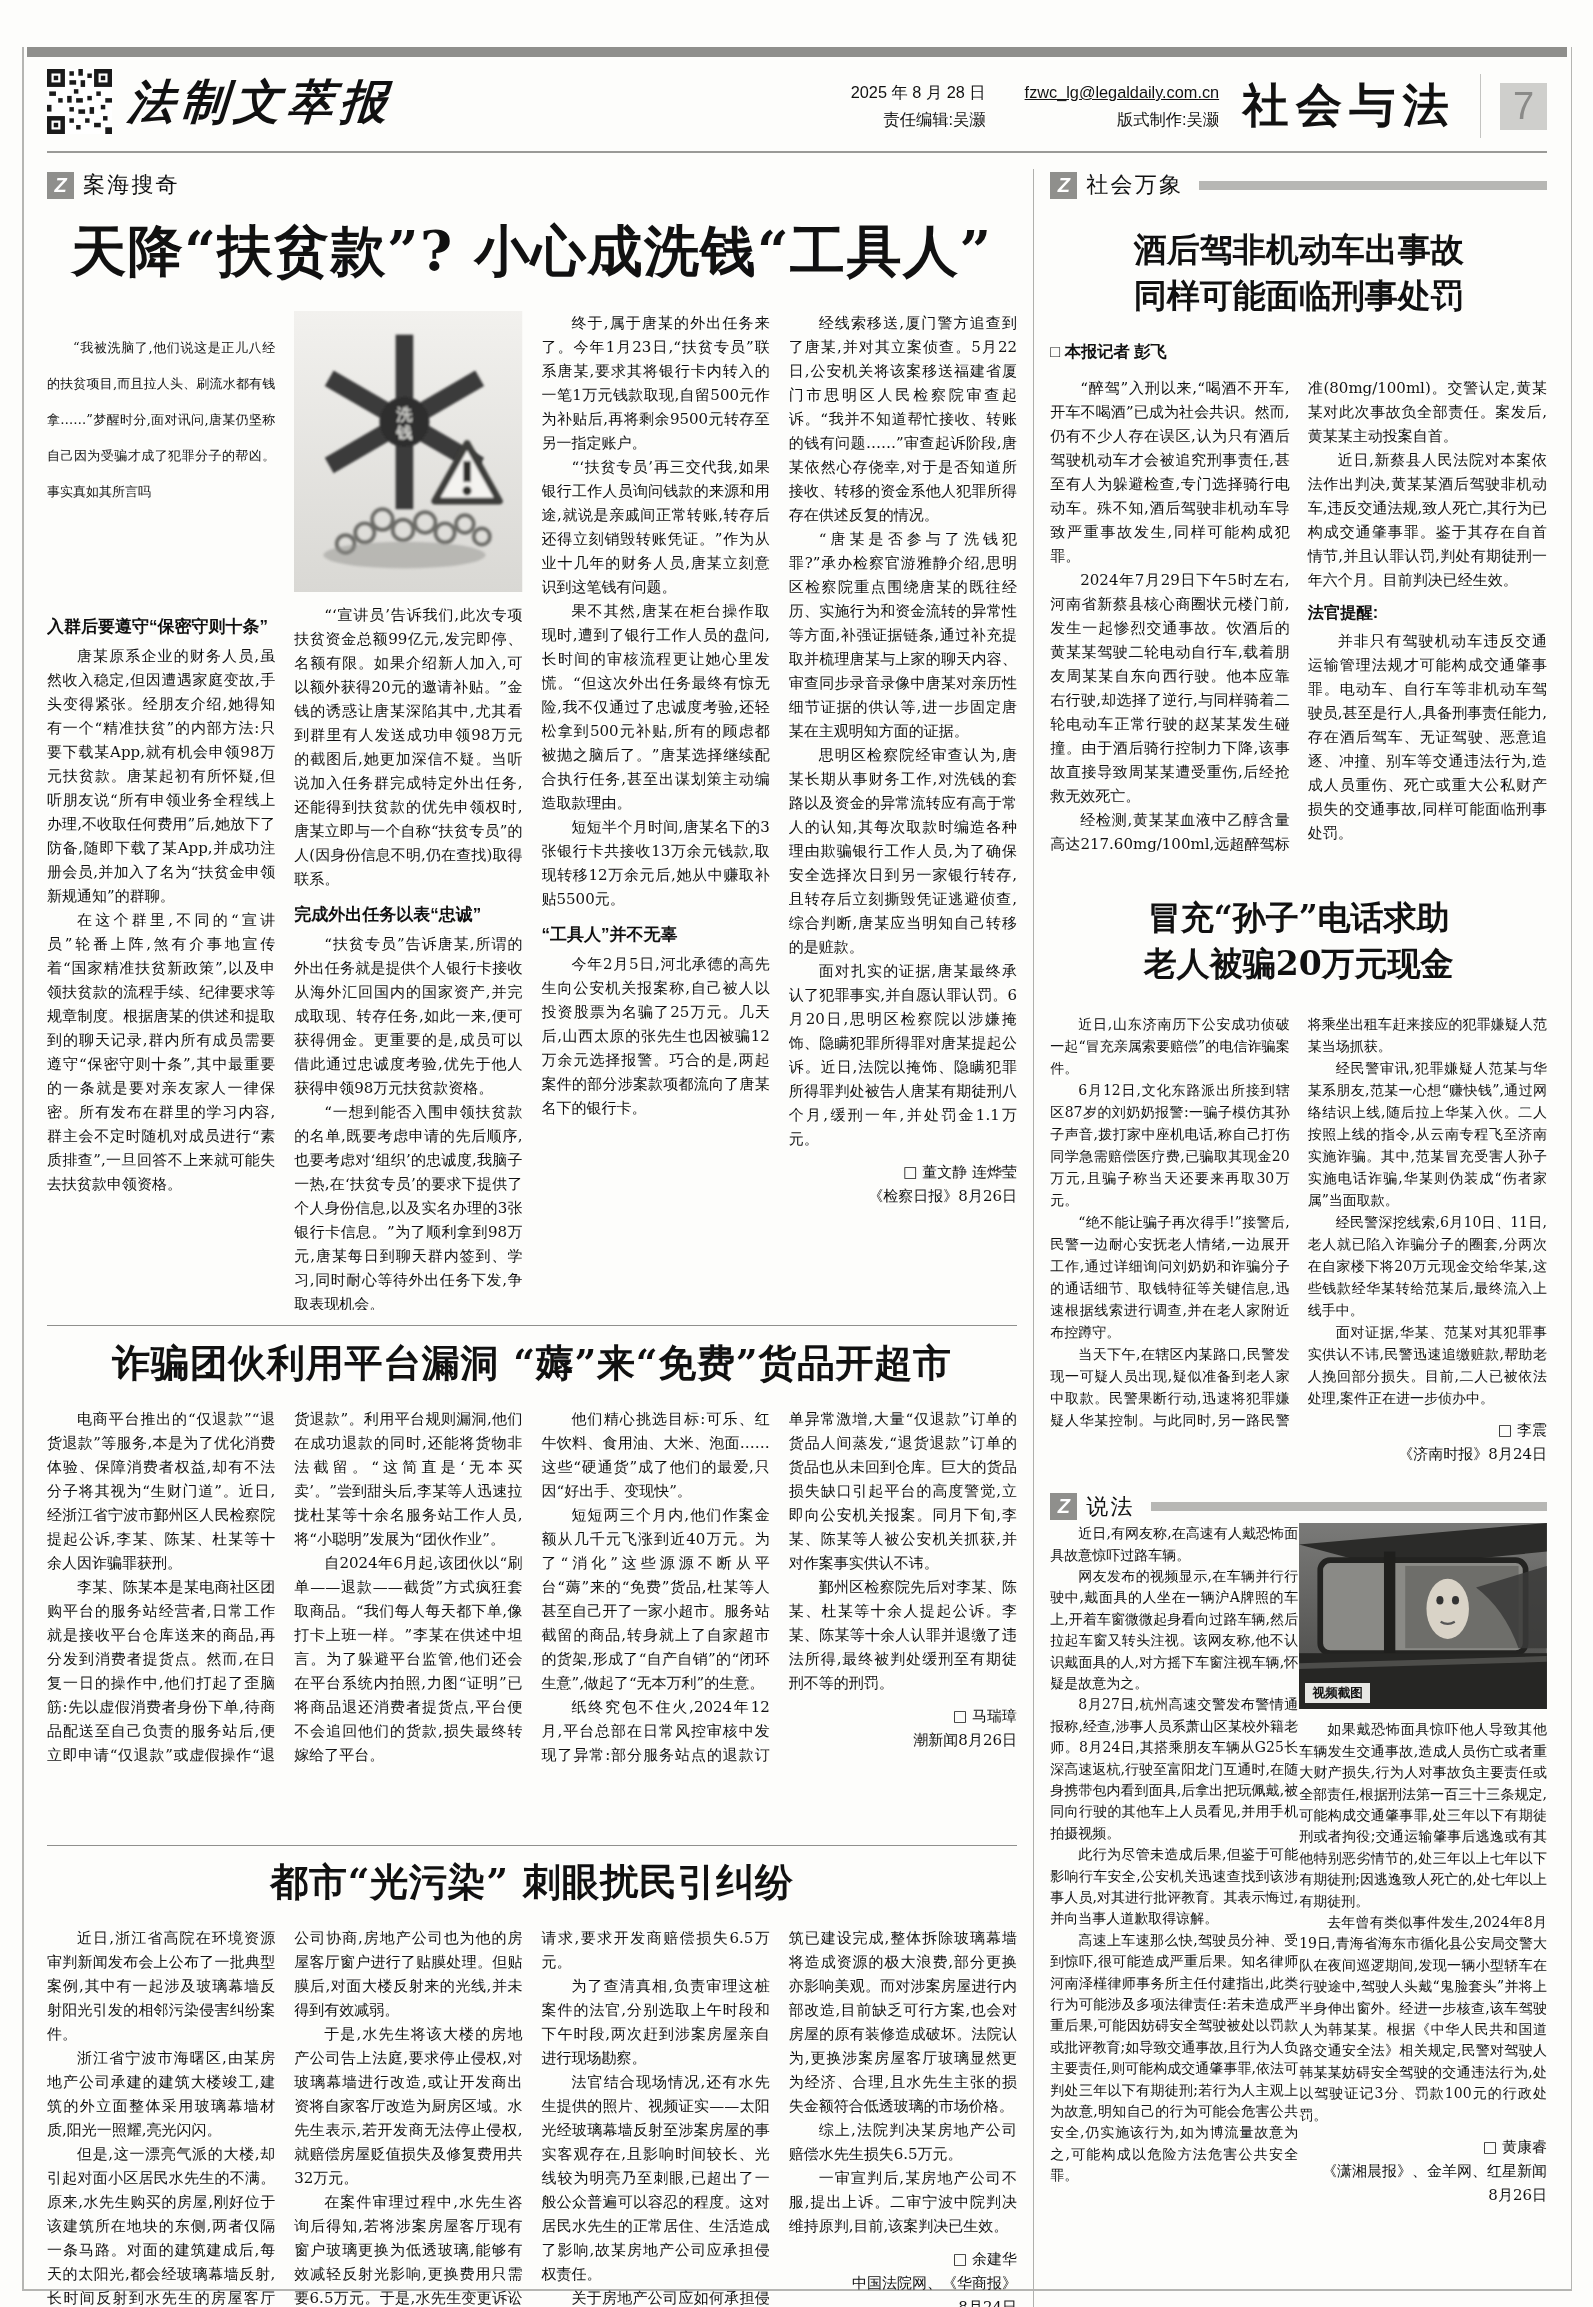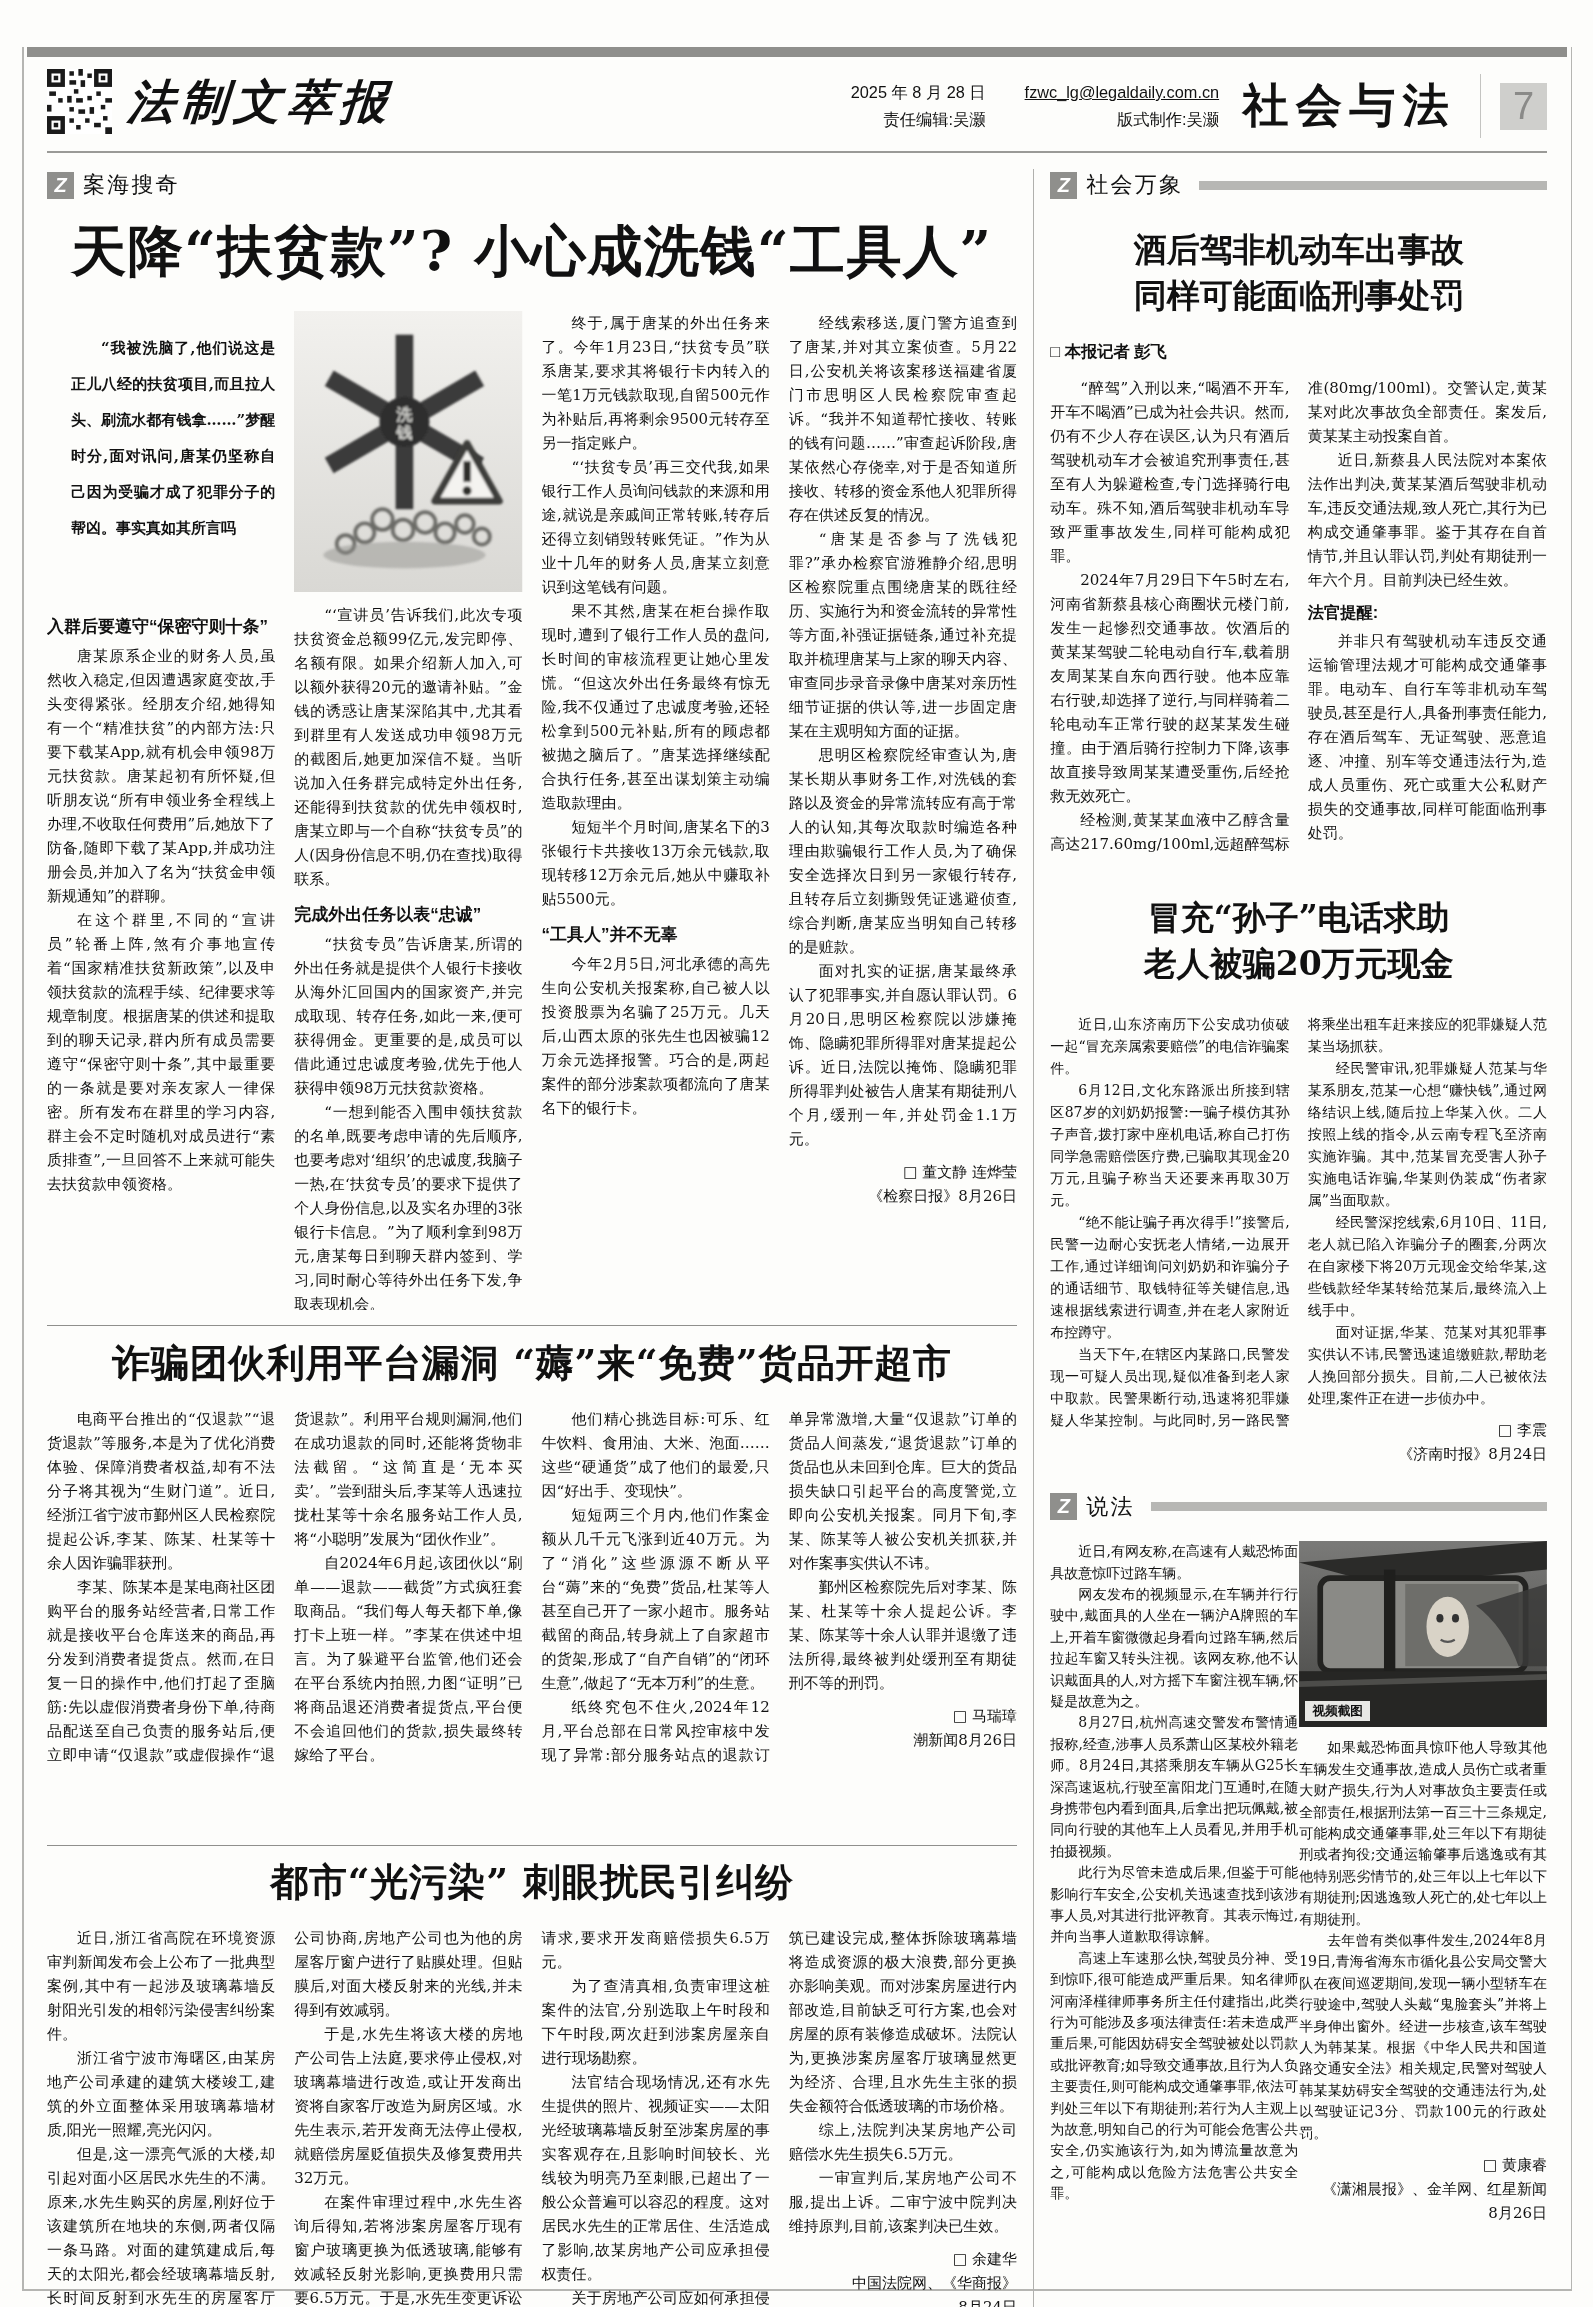--- a/index.html
+++ b/index.html
@@ -35,41 +35,41 @@
   .tag-label { font-family:"Liberation Sans",sans-serif; font-size:22px; letter-spacing:2.2px; font-weight:500; white-space:nowrap; }
   .tag-bar { flex:1; height:9.6px; background:#b7b7b4; margin-left:7.4px; }
   p.body { font-size:15px; line-height:24px; text-align:justify; text-indent:2em; }
   .subhead { font-family:"Liberation Sans",sans-serif; font-weight:bold; font-size:17px; margin:12px 0 6px; }
   .byline { text-align:right; font-size:15px; line-height:24px; margin-top:9px; }
   .rule { height:0.7px; background:#8f8f8c; margin:15px 0 12px; }
 
   
   h1.main-head { font-size:55px; font-weight:bold; text-align:center; letter-spacing:1.5px; margin:13.3px 0 22px; white-space:nowrap; }
   .main-grid { display:grid; grid-template-columns:repeat(4,1fr); grid-template-rows:292px auto; column-gap:19px; height:999px; overflow:hidden; }
-  .intro { grid-area:1/1; font-size:15px; line-height:36px; font-weight:700; text-align:justify; text-indent:2em; padding-top:19px;margin-left:24px; }
+  .intro { grid-area:1/1; font-size:13px; line-height:36px; font-weight:400; text-align:justify; text-indent:2em; padding-top:19px; }
   .photo1 { grid-area:1/2; position:relative; }
   .photo1 svg { width:100%; height:281px; display:block; }
   .mc1 { grid-area:2/1; overflow:hidden; }
   .mc2 { grid-area:2/2; overflow:hidden; }
   .mc3 { grid-area:1/3/3/4; overflow:hidden; }
   .mc4 { grid-area:1/4/3/5; overflow:hidden; }
 
   
   h2.wide-head { font-size:38px; font-weight:bold; text-align:center; letter-spacing:0.7px; margin:7.4px 0 18px; white-space:nowrap; }
   .flow4 { column-count:4; column-gap:19px; height:423px; overflow:hidden; }
 
   
   h2.rail-head { font-size:33px; line-height:46px; font-weight:bold; text-align:center; margin-top:25px; white-space:nowrap; }
   .reporter { font-family:"Liberation Sans",sans-serif; font-weight:bold; font-size:16.3px; margin:22px 0 13.3px; }
   .flow2 { column-count:2; column-gap:18px; overflow:hidden;margin-top:7px; }
   .flow2.drunk-body { height:494px; }
   .flow2.grandson-body { height:458px; font-size:14px; }
   .flow2.grandson-body p.body { font-size:14px; line-height:22px; }
   .remind { font-family:"Liberation Sans",sans-serif; font-weight:bold; font-size:16.3px; margin:10.3px 0 4.4px; }
-  .mask-cols { display:flex; gap:1px; margin-top:18px; }
+  .mask-cols { display:flex; gap:1px; }
   .mask-col { width:50%; }
   .mask-col p.body { font-size:14px; line-height:21.4px; }
   .photo2 { position:relative; margin-bottom:10.3px; }
   .photo2 svg { width:100%; height:186px; display:block; }
   .cap { position:absolute; left:6px; bottom:6px; background:#e8e8e5; color:#111; font-family:"Liberation Sans",sans-serif; font-weight:bold; font-size:12.6px; padding:1.5px 7.4px; }
   .byline div { display:block; }
 </style>
 </head>
 <body>
 

